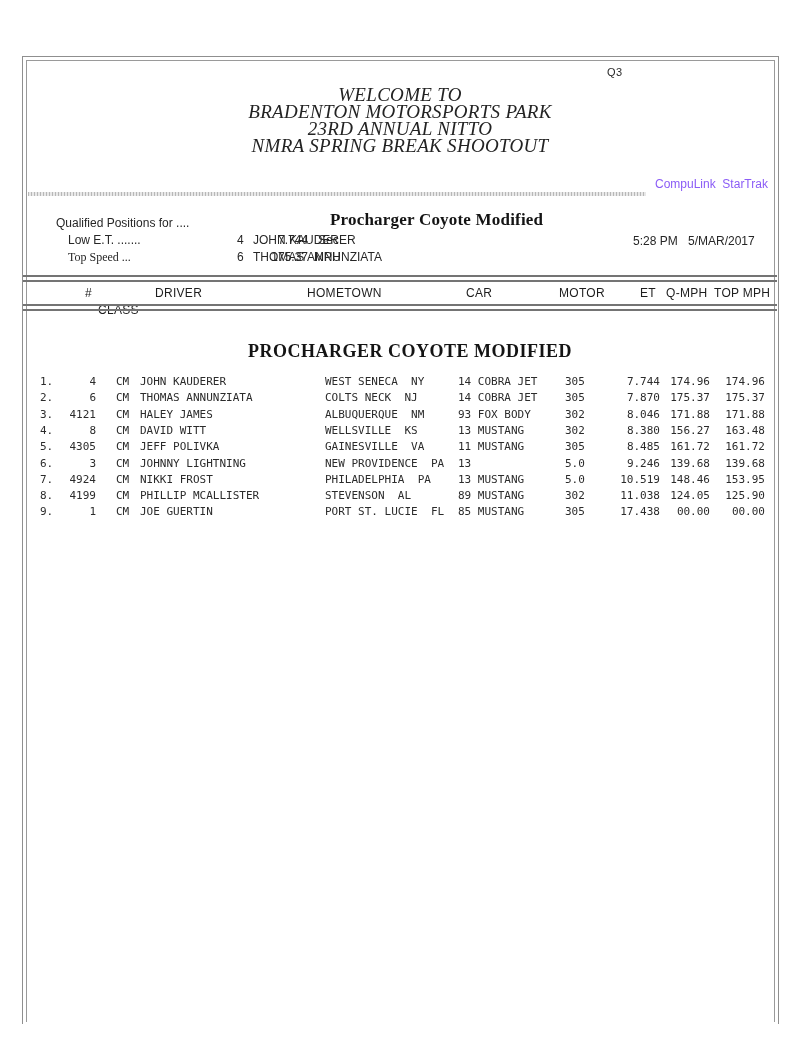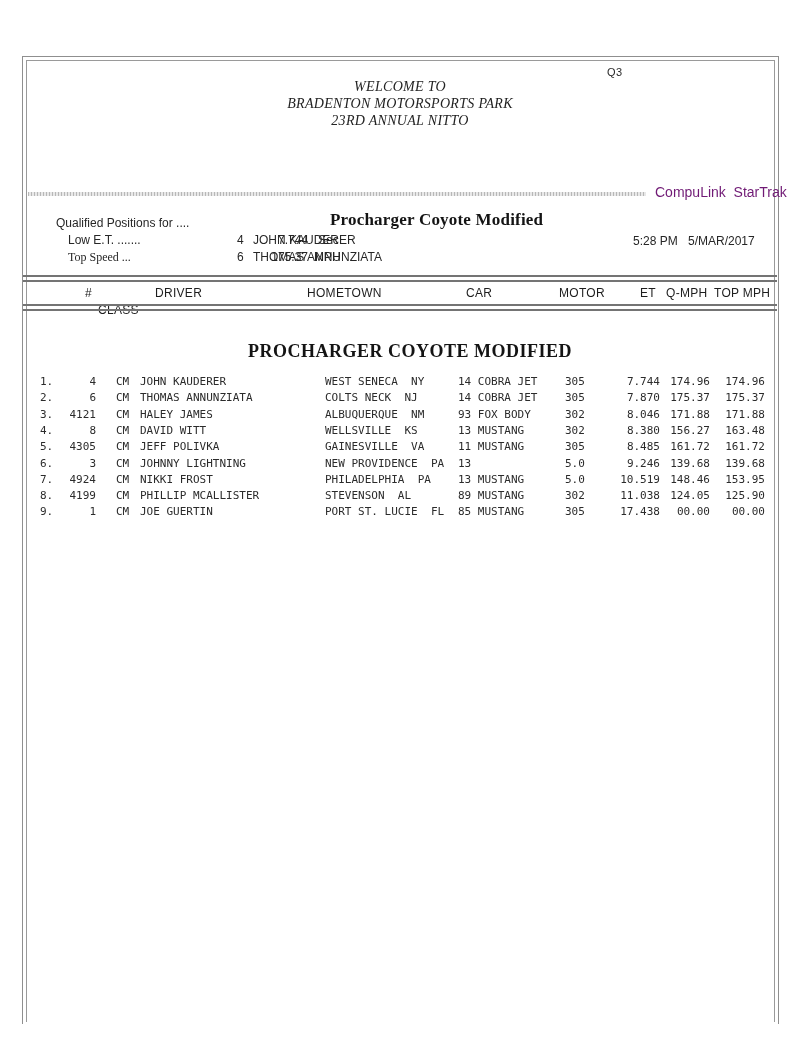--- a/index.html
+++ b/index.html
@@ -10,29 +10,29 @@
   
   .sheet-outer { left:22px; top:56px; width:757px; height:968px;
     border:1px solid #8f8f8f; border-bottom:none; }
   .sheet-inner { left:26px; top:60px; width:749px; height:962px;
     border:1px solid #9a9a9a; border-bottom:none; }
 
   
   .q-label { left:607px; top:66px; font-size:11px; color:#2a2a2a; letter-spacing:.5px; }
 
   
-  .event-header { left:26px; top:78px; width:748px; text-align:center;
-    font-family:"Liberation Serif", serif; font-style:italic; font-size:14px;
+  .event-header { left:26px; top:86px; width:748px; text-align:center;
+    font-family:"Liberation Serif", serif; font-style:italic; font-size:19px;
     line-height:17px; color:#232323; letter-spacing:.3px; }
   .event-header span { display:block; white-space:pre; }
 
   
   .stipple { left:28px; top:192px; width:618px; height:4px;
     background:repeating-linear-gradient(90deg,#ababab 0 1px,#e4e4e4 1px 3px); opacity:.85; }
-  .brand { left:655px; top:184px; font-size:14px; color:#701a75; white-space:pre; }
+  .brand { left:655px; top:177px; font-size:12px; color:#8b5cf6; white-space:pre; }
 
   
   .qual { font-size:12px; color:#262626; white-space:pre; }
   .qp-label    { left:48px;  top:216px;margin-left:8px; }
   .class-title { left:330px; top:210px; font-family:"Liberation Serif", serif; font-weight:bold;
                  font-size:17px; color:#141414; letter-spacing:.2px; }
   .low-label   { left:68px;  top:233px; }
   .low-value   { left:253px; top:233px; width:55px; text-align:right; }
   .low-unit    { left:318px; top:233px; }
   .low-num     { left:237px; top:233px; }
@@ -89,20 +89,21 @@
 
 <div class="abs sheet-outer"></div>
 <div class="abs sheet-inner"></div>
 
 <div class="abs q-label">Q3</div>
 
 <div class="abs event-header">
   <span>WELCOME TO</span>
   <span>BRADENTON MOTORSPORTS PARK</span>
   <span>23RD ANNUAL NITTO</span>
+  <span>NMRA SPRING BREAK SHOOTOUT</span>
 </div>
 
 <div class="abs stipple"></div>
 <div class="abs brand">CompuLink  StarTrak</div>
 
 <div class="abs qual qp-label">Qualified Positions for ....</div>
 <div class="abs class-title">Procharger Coyote Modified</div>
 <div class="abs qual low-label">Low E.T. .......</div>
 <div class="abs qual low-value">7.744</div>
 <div class="abs qual low-unit">Sec</div>

